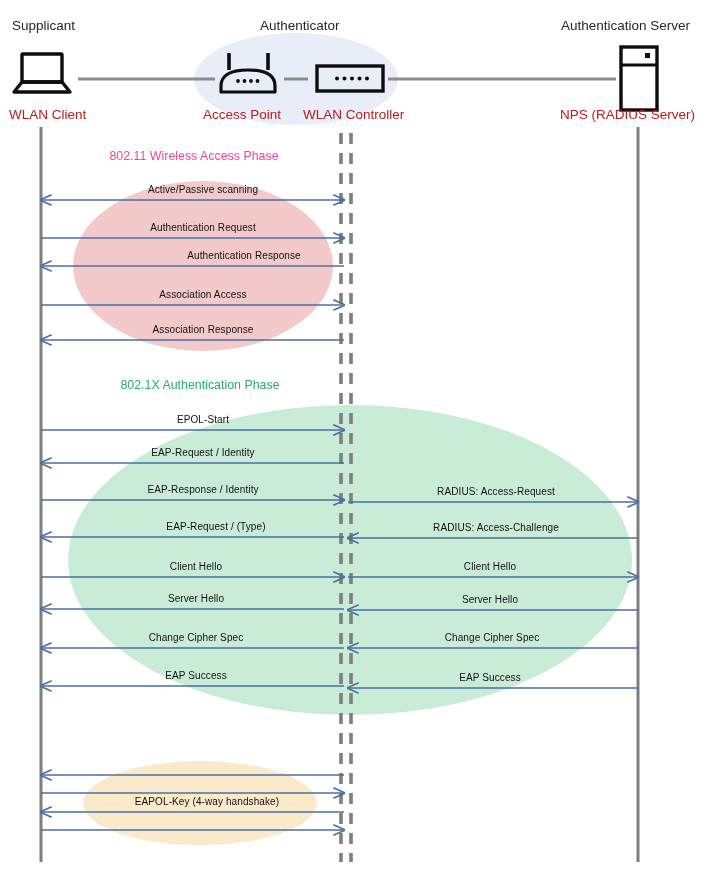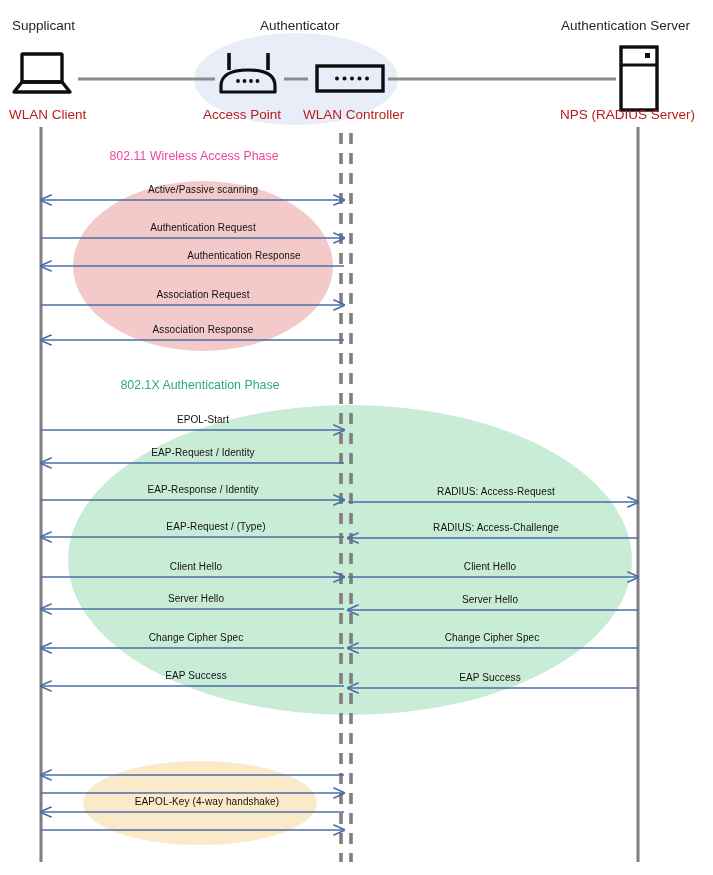--- a/index.html
+++ b/index.html
@@ -166,21 +166,21 @@
 
   <div class="phase-label phase-red" style="left:194px; top:147px;">802.11 Wireless Access Phase</div>
   <div class="phase-label phase-green" style="left:200px; top:376px;">802.1X Authentication Phase</div>
   <div class="phase-label phase-orange" style="left:185px; top:722px;">
   </div>
 
   <div id="msg-labels">
       <div class="msg-label" style="left: 203px; top: 195px;">Active/Passive scanning</div>
       <div class="msg-label" style="left: 203px; top: 233px;">Authentication Request</div>
       <div class="msg-label" style="left: 206px; top: 261px; margin-left: 38px;">Authentication Response</div>
-      <div class="msg-label" style="left: 203px; top: 300px;">Association Request</div>
+      <div class="msg-label" style="left: 203px; top: 300px;">Association Access</div>
       <div class="msg-label" style="left: 203px; top: 335px;">Association Response</div>
       <div class="msg-label" style="left: 203px; top: 425px;">EPOL-Start</div>
       <div class="msg-label" style="left: 203px; top: 458px;">EAP-Request / Identity</div>
       <div class="msg-label" style="left: 203px; top: 495px;">EAP-Response / Identity</div>
       <div class="msg-label" style="left: 216px; top: 532px;">EAP-Request / (Type)</div>
       <div class="msg-label" style="left: 196px; top: 572px;">Client Hello</div>
       <div class="msg-label" style="left: 196px; top: 604px;">Server Hello</div>
       <div class="msg-label" style="left: 196px; top: 643px;">Change Cipher Spec</div>
       <div class="msg-label" style="left: 196px; top: 681px;">EAP Success</div>
       <div class="msg-label" style="left: 496px; top: 497px;">RADIUS: Access-Request</div>

